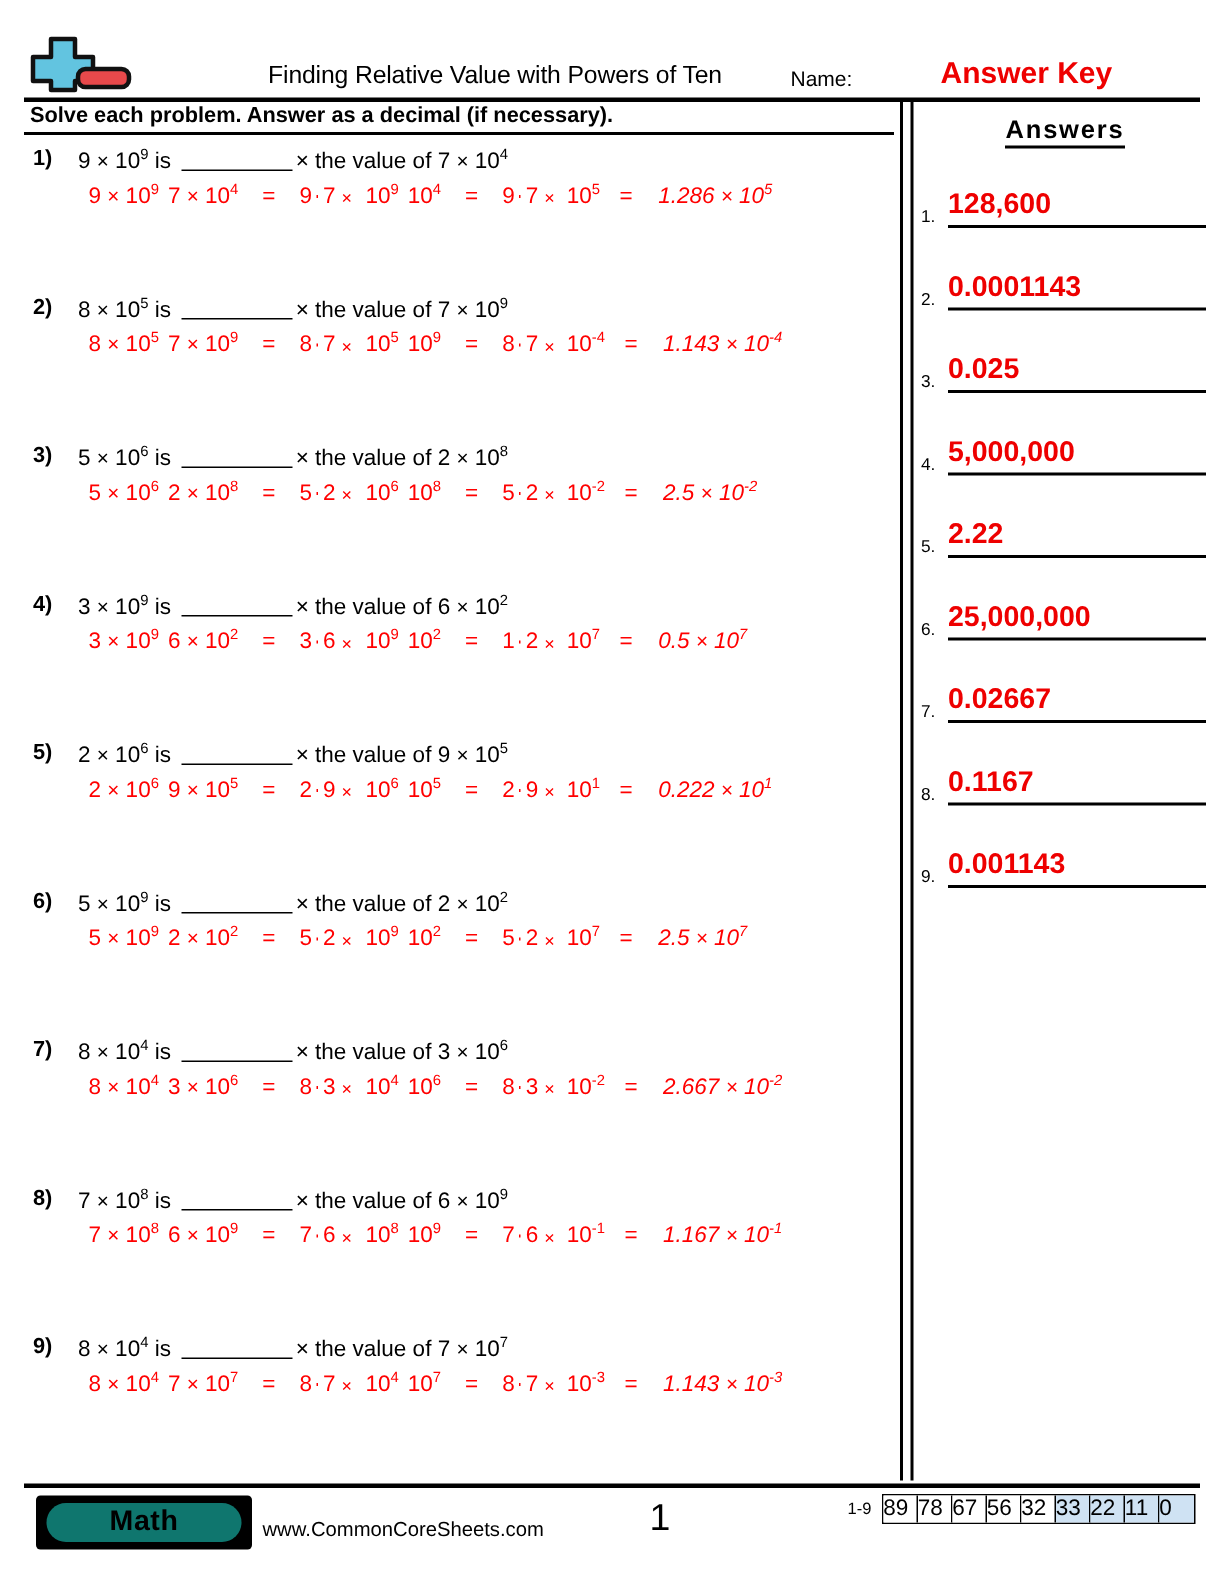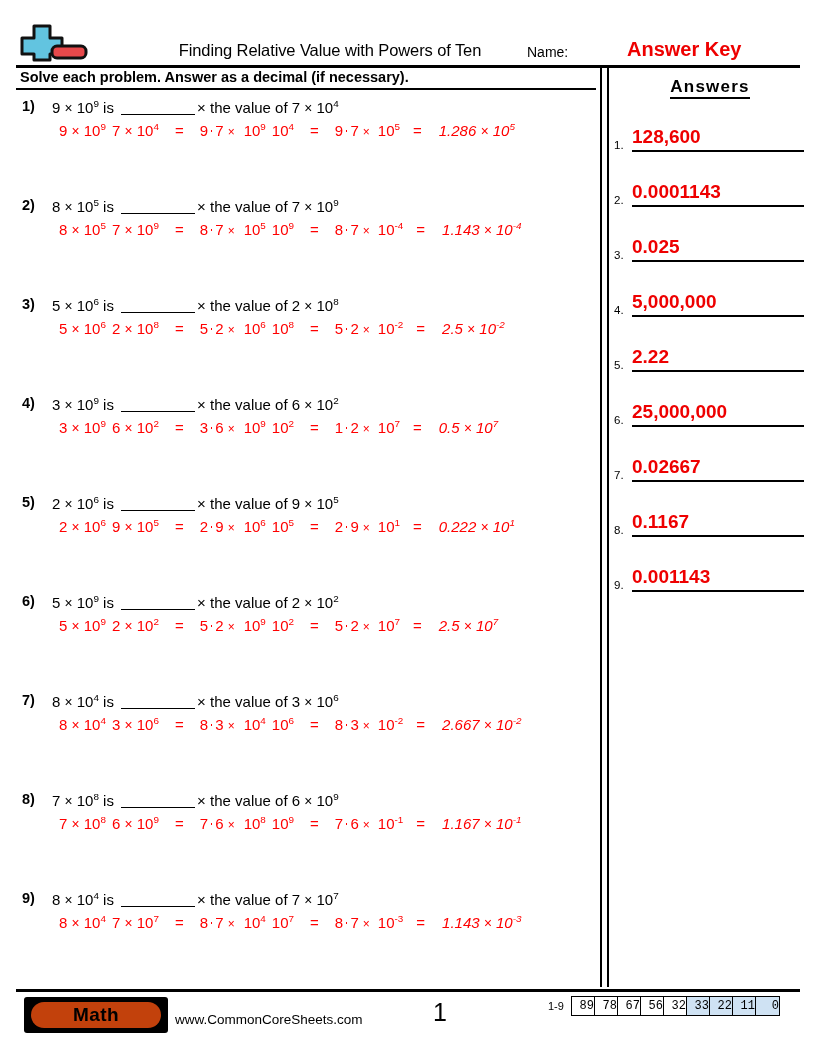--- a/index.html
+++ b/index.html
@@ -225,21 +225,21 @@
     left: 24px; top: 997px;
     width: 144px; height: 36px;
     background: #000;
     border-radius: 3px;
     display: flex;
     align-items: center;
     justify-content: center;
   }
   .math-badge-inner {
     width: 130px; height: 26px;
-    background: #c2410c;
+    background: #0f766e;
     border-radius: 14px;
     display: flex;
     align-items: center;
     justify-content: center;
     font-size: 19px;
     font-weight: bold;
     letter-spacing: 0.4px;
   }
   .site-url {
     position: absolute;
@@ -248,43 +248,42 @@
   }
   .page-number {
     position: absolute;
     left: 400px; top: 998px;
     width: 80px;
     text-align: center;
     font-size: 25px;
   }
   .score-wrap {
     position: absolute;
-    left: 548px; top: 996px;
+    left: 565px; top: 996px;
     display: flex;
     align-items: center;
     font-size: 11px;
   }
   .score-range {
     margin-right: 7px;
     font-size: 11px;
   }
   .score-table {
     display: flex;
     border: 1.2px solid #000;
   }
   .score-cell {
     width: 23px;
     height: 18px;
     line-height: 18px;
-    text-align: right;
-    font-size: 12px;
+    text-align: left;
+    font-size: 15px;
     border-right: 1.2px solid #000;
     background: #fff;
     box-sizing: border-box;
-    font-family: Liberation Mono, monospace;
   }
   .score-cell:last-child { border-right: none; }
   .score-cell.hl { background: #cfe2f3; }
 </style>
 </head>
 <body>
 
 <div class="page">
 
   <div class="header">

